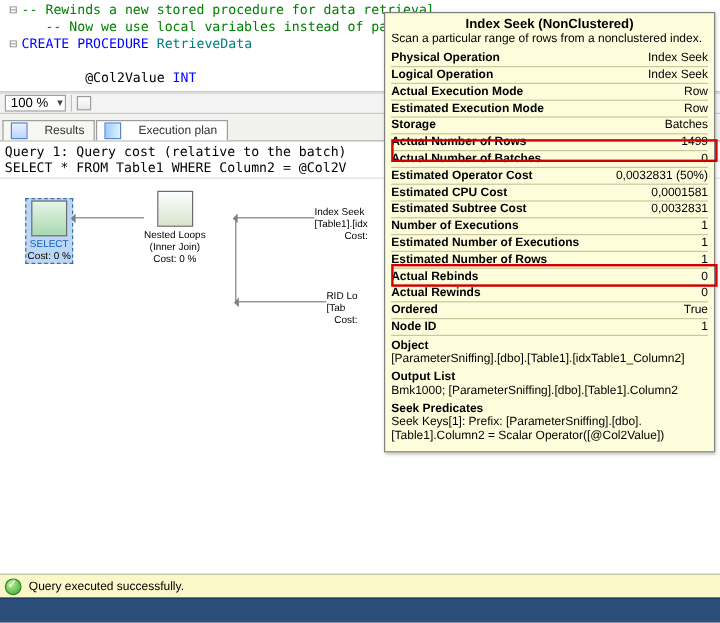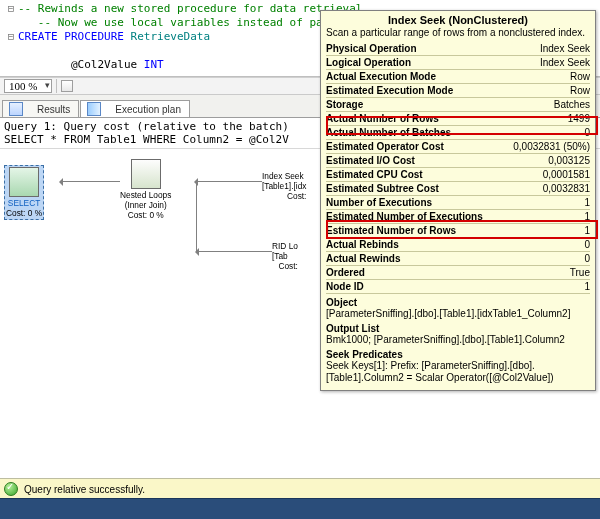--- a/index.html
+++ b/index.html
@@ -7,21 +7,21 @@
   
   .code{padding:2px 6px 4px 6px;background:#fff;border-bottom:1px solid #bfbfbf;line-height:14px}
   .code .line{white-space:pre}
   .tok-comment{color:#008000}
   .tok-kw{color:#0000ff}
   .tok-ident{color:#000}
   .tok-name{color:#008080}
   .code .gutter{display:inline-block;width:10px;color:#808080;text-align:center;margin-right:2px}
   
   .zoom{display:flex;align-items:center;gap:4px;padding:1px 4px;border-top:1px solid #d0d0d0;border-bottom:1px solid #cacaca;background:#f3f3f3}
-  .zoom .combo{border:1px solid #9e9e9e;background:#fff;padding:0 14px 0 4px;position:relative;font-family:Liberation Serif, serif}
+  .zoom .combo{border:1px solid #9e9e9e;background:#fff;padding:0 14px 0 4px;position:relative;font-family:Liberation Sans, sans-serif}
   .zoom .combo::after{content:"▾";position:absolute;right:2px;top:0;font-size:9px;color:#444}
   .sep{width:1px;height:14px;background:#c0c0c0}
   .tiny{width:10px;height:10px;border:1px solid #9e9e9e;background:linear-gradient(#fff,#e8e8e8)}
   
   .tabs{display:flex;align-items:flex-end;gap:0;background:#f1f1ee;border-bottom:1px solid #9d9d9d;padding-top:2px;height:20px}
   .tab{display:flex;align-items:center;gap:14px;padding:1px 8px 1px 6px;border:1px solid #9d9d9d;border-bottom:none;background:#f7f7f4;margin-right:-1px;margin-left:2px;font-family:"Segoe UI",Tahoma,Arial,sans-serif;font-size:10px;color:#333}
   .tab.active{background:#fff}
   .tab .ico{width:12px;height:12px;display:inline-block}
   .ico-grid{background:linear-gradient(#e6f0ff,#bcd5ff);border:1px solid #5a87c6}
   .ico-msg{background:#fff;border:1px solid #5a87c6}
@@ -82,21 +82,21 @@
     </div>
 </div>
 
 <div class="qtext">
   <div>Query 1: Query cost (relative to the batch)</div>
   <div>SELECT * FROM Table1 WHERE Column2 = @Col2V</div>
 </div>
 
 <div class="plan">
 
-  <div class="node sel" style="left:4px;top:16px">
+  <div class="node sel" style="left:21px;top:16px">
     <div class="ico" style="background:linear-gradient(#e4f5e7,#a9d8b0)"></div>
     <small style="color:#1060c0">SELECT</small>
     <small>Cost: 0 %</small>
   </div>
 
   <div class="arrow" style="left:60px;top:32px;width:60px"></div>
 
   <div class="node" style="left:120px;top:10px">
     <div class="ico"></div>
     <small>Nested Loops</small>
@@ -150,24 +150,20 @@
         <span class="k">Actual Number of Rows</span>
         <span class="v">1499</span>
       </div>
       <div class="row bold">
         <span class="k">Actual Number of Batches</span>
         <span class="v">0</span>
       </div>
       <div class="row bold">
         <span class="k">Estimated Operator Cost</span>
         <span class="v">0,0032831 (50%)</span>
-      </div>
-      <div class="row bold">
-        <span class="k">Estimated I/O Cost</span>
-        <span class="v">0,003125</span>
       </div>
       <div class="row bold">
         <span class="k">Estimated CPU Cost</span>
         <span class="v">0,0001581</span>
       </div>
       <div class="row bold">
         <span class="k">Estimated Subtree Cost</span>
         <span class="v">0,0032831</span>
       </div>
       <div class="row bold">
@@ -206,15 +202,15 @@
   <div class="sect">Seek Predicates</div>
   <div class="small">Seek Keys[1]: Prefix: [ParameterSniffing].[dbo].</div>
   <div class="small">[Table1].Column2 = Scalar Operator([@Col2Value])</div>
 </div>
 
 <div class="redbox" style="right:2px;top:116px;width:268px;height:15px"></div>
 <div class="redbox" style="right:2px;top:220px;width:268px;height:15px"></div>
 
 <div class="status">
   <span class="ok"></span>
-  <span>Query relative successfully.</span>
+  <span>Query executed successfully.</span>
 </div>
 <div class="bluebar"></div>
 
 </body></html>

